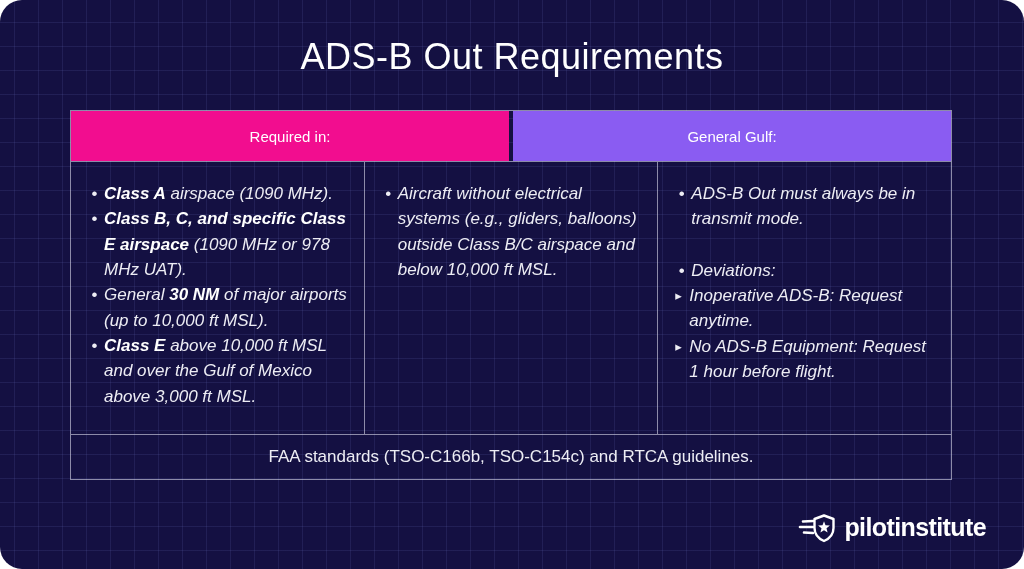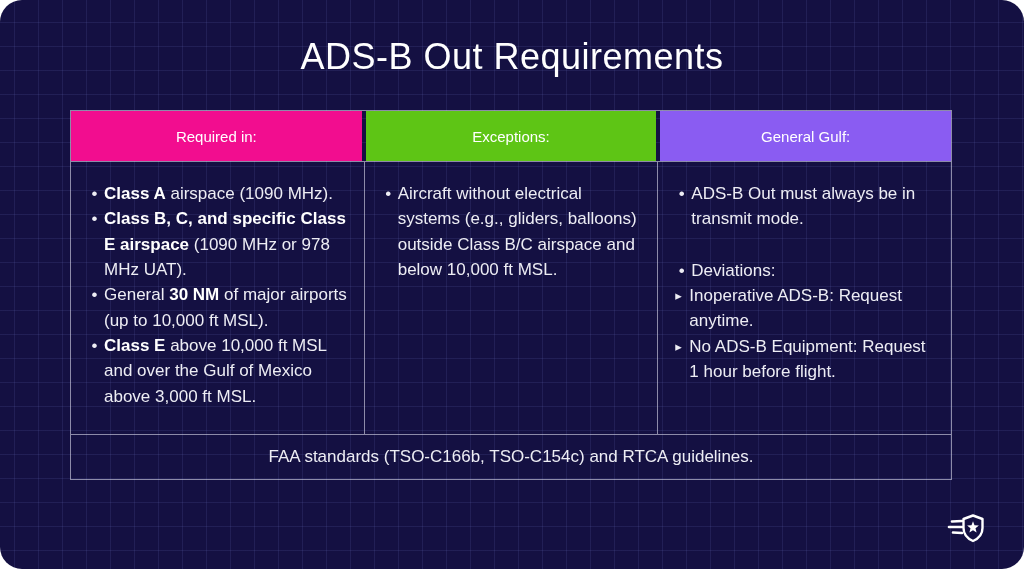--- a/index.html
+++ b/index.html
@@ -76,21 +76,21 @@
     font-size: 17px;
     line-height: 1.49;
     color: #EDEDF4;
   }
   .item-list li { display: flex; align-items: flex-start; }
   .bullet {
     flex: 0 0 19px;
     text-align: center;
     font-size: 17px;
   }
-  .item-text { flex: 1 1 auto; }
+  .item-text { flex: 1 1 auto; font-style: italic; }
   .item-text strong { color: #ffffff; }
   .gap-after { margin-bottom: 26px; }
   .sub-item { padding-left: 3px; }
   .sub-item .arrow {
     flex: 0 0 14px;
     font-size: 13px;
     padding-top: 3px;
     text-align: left;
   }
   .footer-row {
@@ -120,21 +120,20 @@
 </head>
 <body>
 
 <div class="canvas">
 
   <h1 class="page-title">ADS-B Out Requirements</h1>
 
   <div class="req-table">
     <div class="header-row">
       <div class="header-cell" style="background: rgb(242, 13, 143);">Required in:</div>
-      <div class="header-cell" style="background: rgb(94, 197, 21);">Exceptions:</div>
       <div class="header-cell" style="background: rgb(138, 92, 242);">General Gulf:</div>
     </div>
     <div class="body-row">
       <div class="body-cell">
           <ul class="item-list">
             <li>
               <span class="bullet">•</span>
               <span class="item-text"><strong>Class A</strong><span> airspace (1090 MHz).</span></span>
             </li>
             <li>
@@ -186,15 +185,16 @@
   <div class="brand-logo">
     <svg width="40" height="31" viewBox="0 0 40 31" aria-hidden="true">
       <g stroke="#ffffff" stroke-width="2.6" stroke-linecap="round" fill="none">
         <line x1="6" y1="9.5" x2="16" y2="9"></line>
         <line x1="3" y1="15" x2="16" y2="15"></line>
         <line x1="7" y1="20.5" x2="16" y2="21"></line>
       </g>
       <path d="M27 3.5 L36.5 7 V16 C36.5 22.5 32.5 26.6 27 29 C21.5 26.6 17.5 22.5 17.5 16 V7 Z" fill="#141042" stroke="#ffffff" stroke-width="2.4" stroke-linejoin="round"></path>
       <polygon fill="#ffffff" points="27,9.2 28.5,13.3 32.9,13.5 29.5,16.3 30.6,20.6 27,18.2 23.4,20.6 24.5,16.3 21.1,13.5 25.5,13.3"></polygon>
     </svg>
+    <span class="logo-text">pilotinstitute</span>
   </div>
 
 </div>
 
 </body></html>

